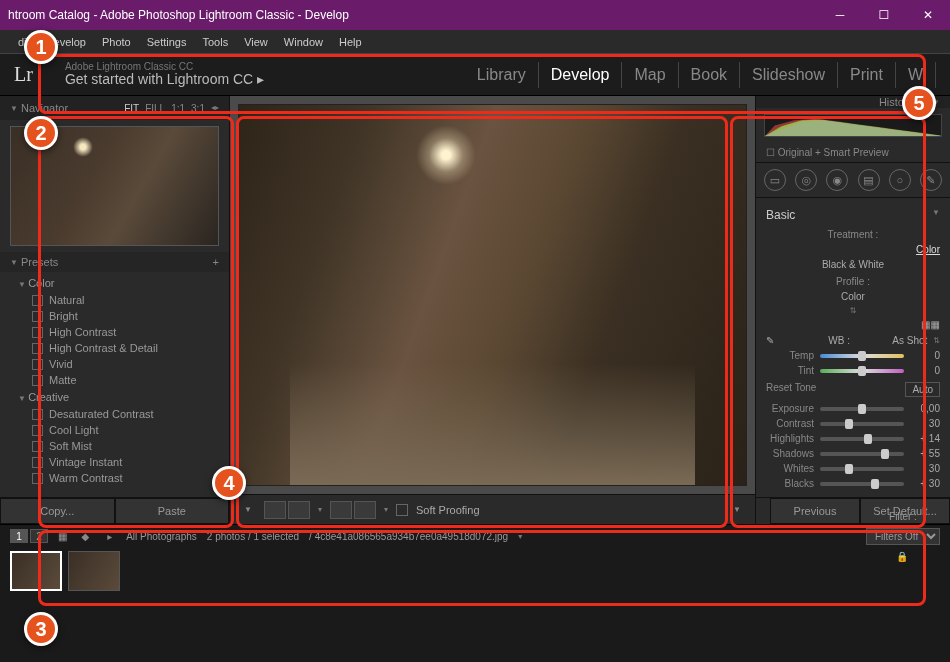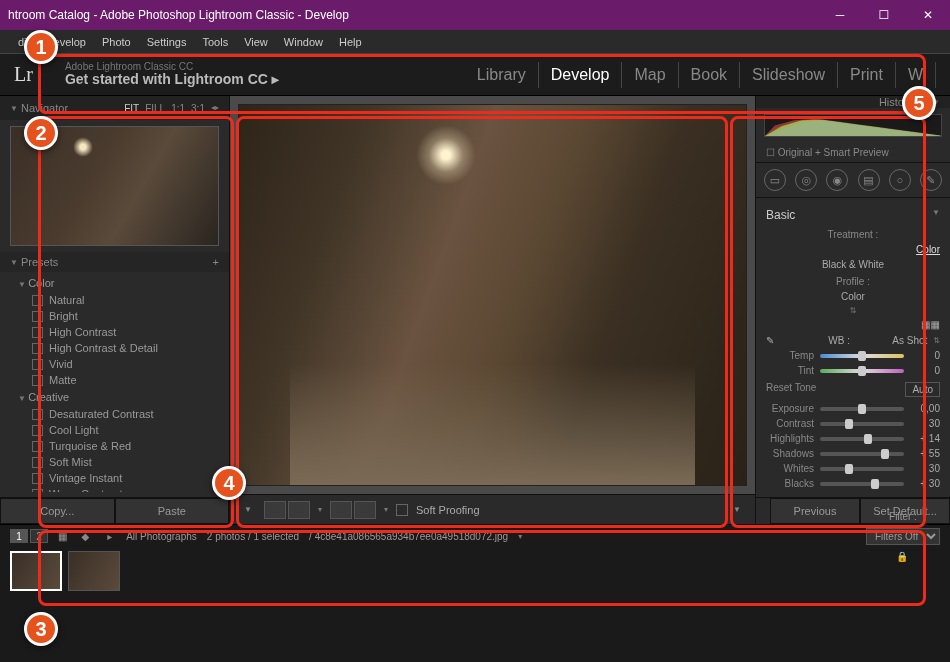--- a/index.html
+++ b/index.html
@@ -6,21 +6,21 @@
 body { background:#1a1a1a; width:950px; height:662px; overflow:hidden; position:relative; color:#aaa; font-size:11px; }
 .titlebar { height:30px; background:#6a1b6a; color:#fff; display:flex; align-items:center; padding:0 8px; font-size:12px; position:relative; }
 .titlebar .title { flex:1; }
 .win-controls { display:flex; gap:0; position:absolute; right:0; top:0; }
 .win-btn { width:44px; height:30px; display:flex; align-items:center; justify-content:center; color:#fff; cursor:pointer; }
 .menubar { height:24px; background:#2a2a2a; display:flex; align-items:center; padding:0 10px; gap:0; border-bottom:1px solid #444; }
 .menubar span { padding:3px 8px; color:#ccc; cursor:pointer; }
 .headerbar { height:42px; background:#1c1c1c; display:flex; align-items:center; padding:0 14px; gap:32px; border-bottom:1px solid #000; }
 .lr-logo { font-family:Georgia,serif; font-size:20px; color:#ddd; font-weight:300; }
 .lr-sub { display:flex; flex-direction:column; font-size:10px; color:#777; line-height:1.1; }
-.lr-sub .main { font-size:14px; color:#bbb;font-weight:bold; }
+.lr-sub .main { font-size:14px; color:#bbb; }
 .modules { margin-left:auto; display:flex; gap:0; font-size:16px; color:#888; }
 .modules span { padding:4px 12px; border-right:1px solid #444; cursor:pointer; }
 .modules span.active { color:#fff; }
 .main-row { display:flex; height:428px; }
 .panel { background:#2a2a2a; display:flex; flex-direction:column; }
 .panel-left { width:230px; border-right:1px solid #111; }
 .panel-right { width:195px; border-left:1px solid #111; }
 .center { flex:1; background:#4a4a4a; display:flex; flex-direction:column; }
 .panel-header { height:24px; display:flex; align-items:center; padding:0 10px; color:#888; background:#222; font-size:11px; }
 .panel-header .opts { margin-left:auto; display:flex; gap:6px; font-size:10px; }
@@ -162,23 +162,20 @@
           <span>Matte</span>
         </div>
       <div class="preset-group">Creative</div>
       <div class="preset-item">
           <span>Desaturated Contrast</span>
         </div>
       <div class="preset-item">
           <span>Cool Light</span>
         </div>
       <div class="preset-item">
-          <span>Turquoise &amp; Red</span>
-        </div>
-      <div class="preset-item">
           <span>Soft Mist</span>
         </div>
       <div class="preset-item">
           <span>Vintage Instant</span>
         </div>
       <div class="preset-item">
           <span>Warm Contrast</span>
         </div>
     </div>
 

